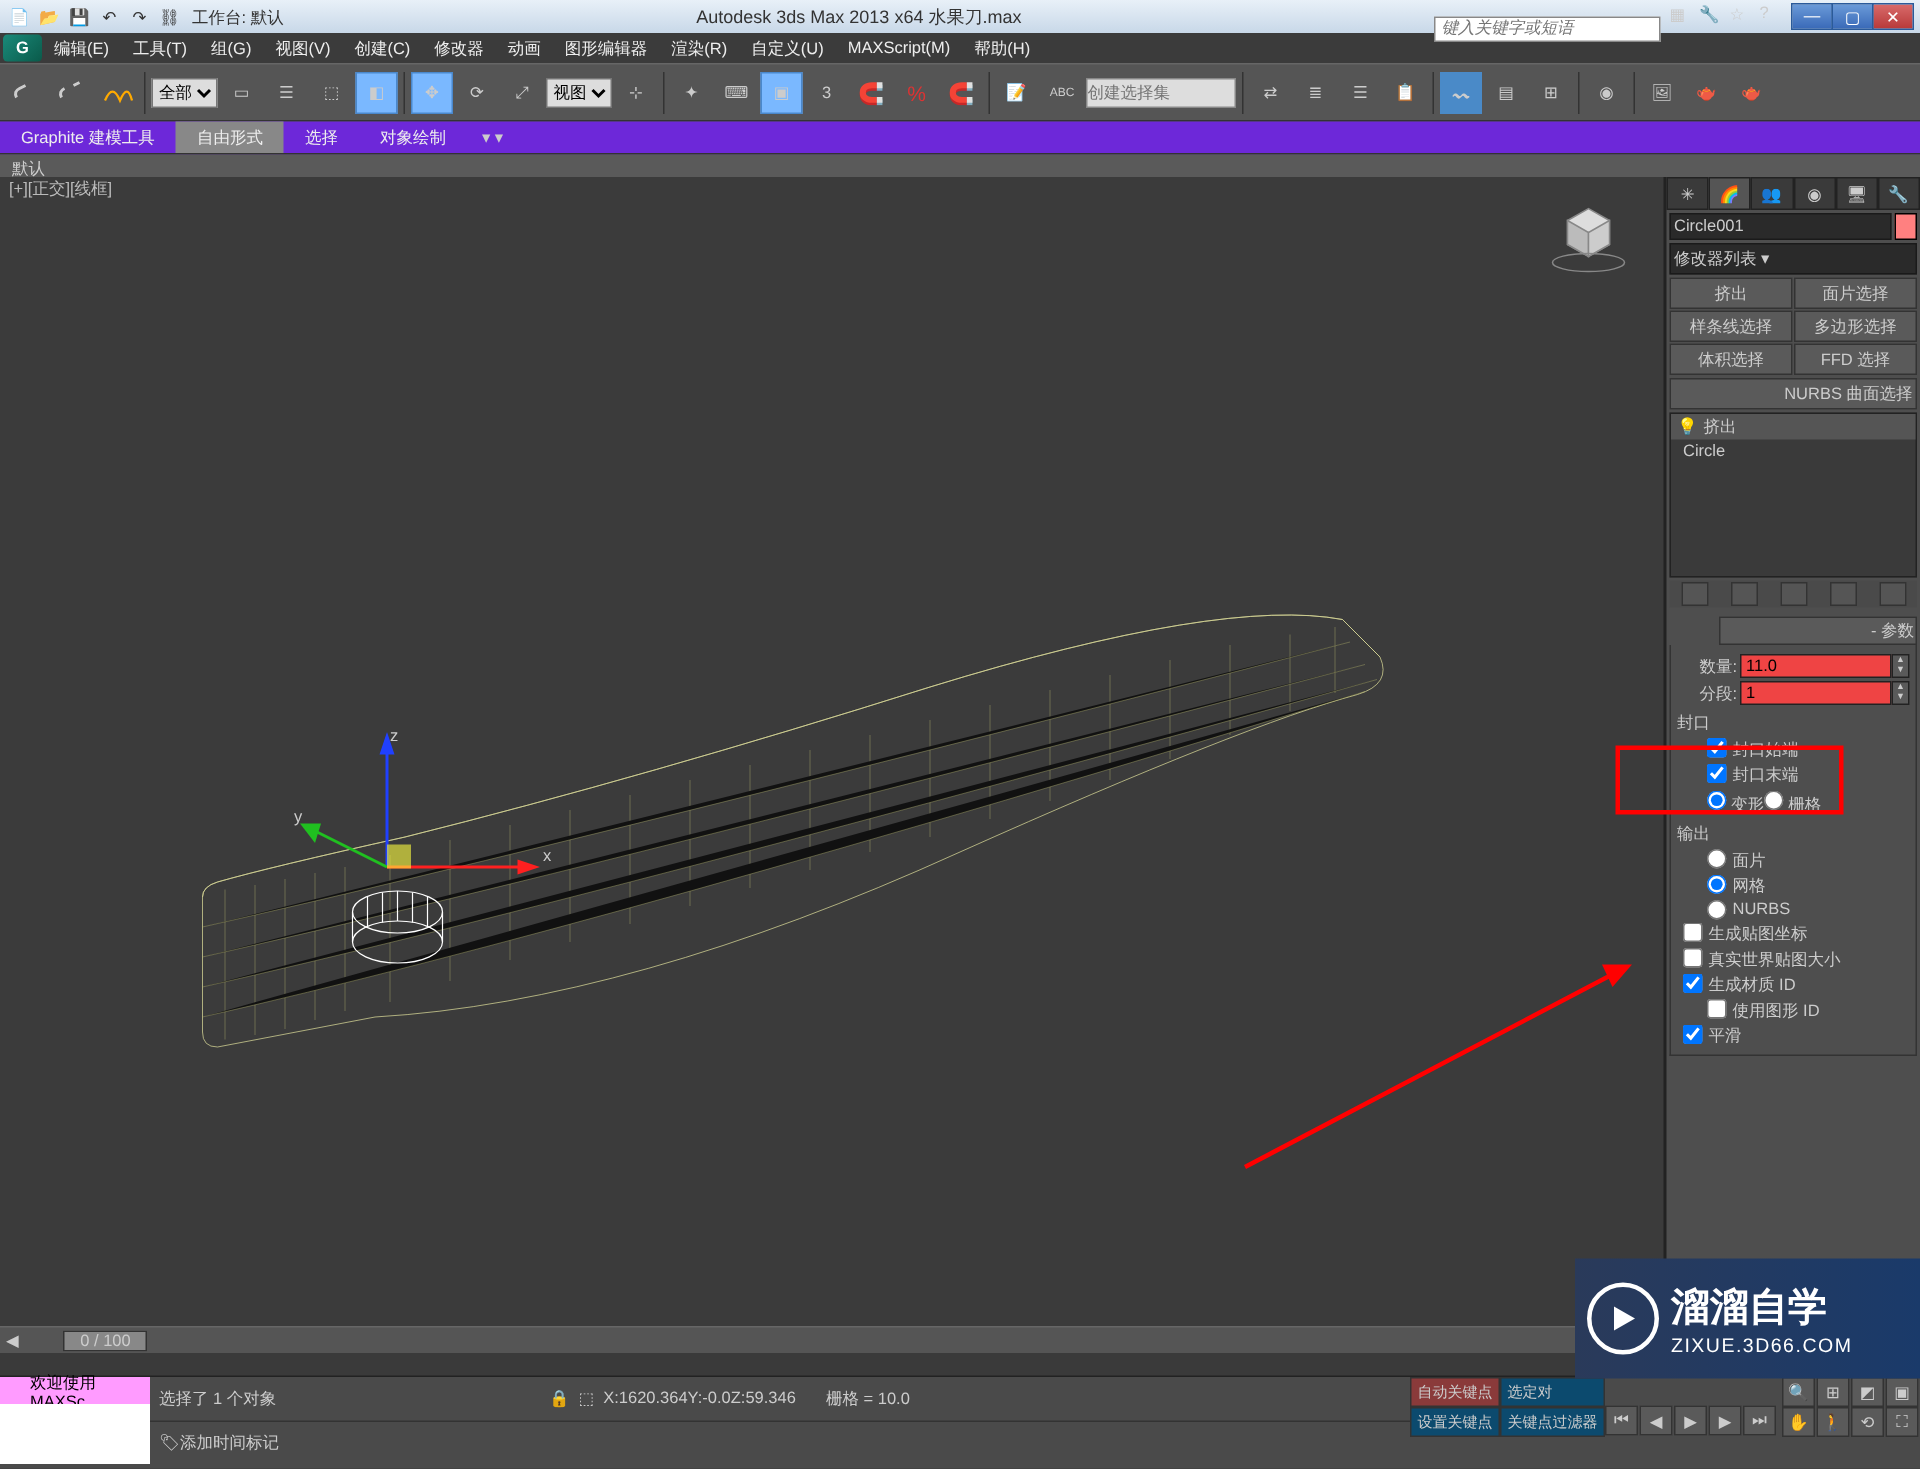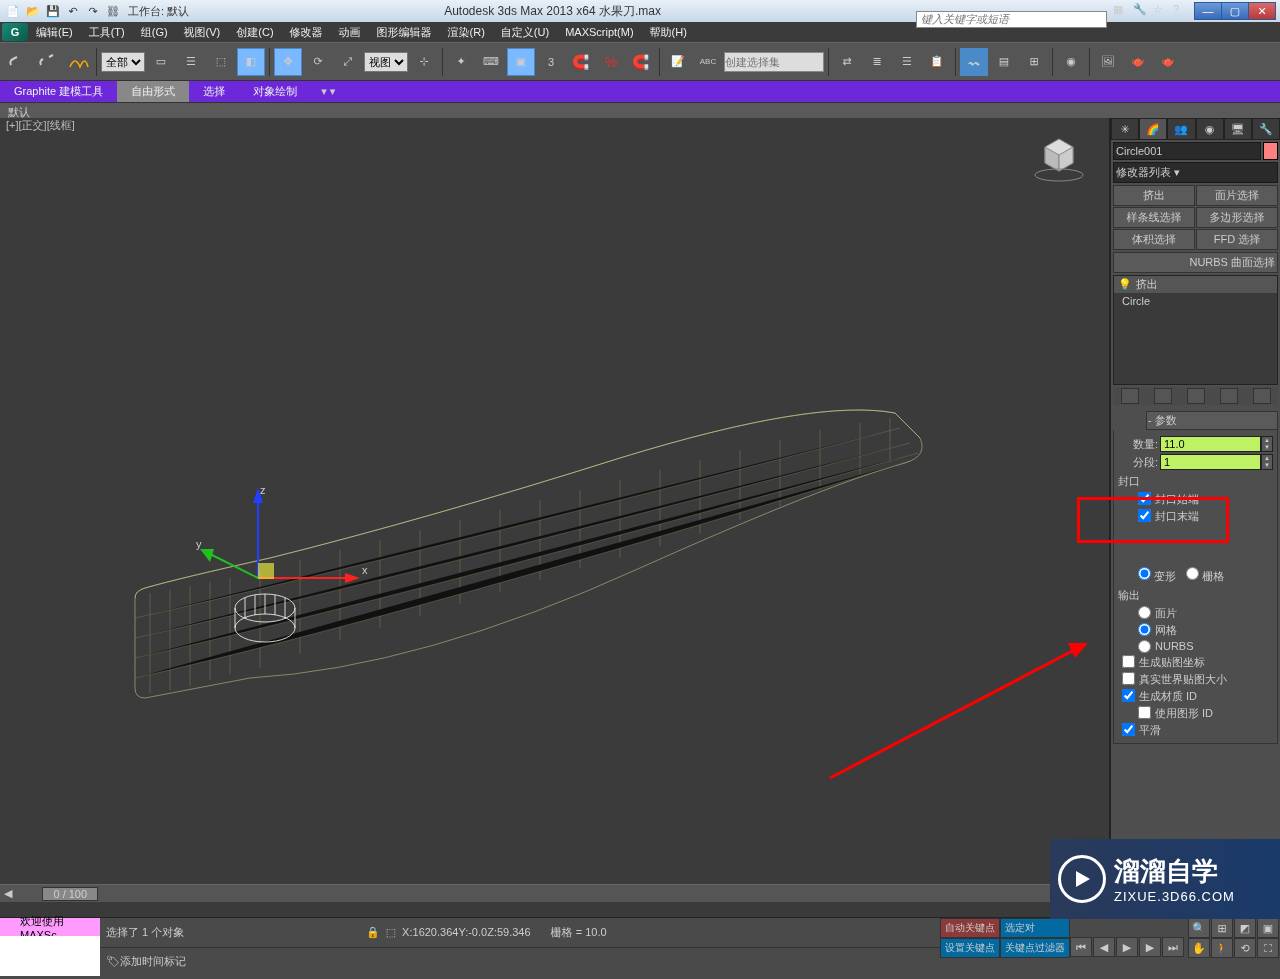--- a/index.html
+++ b/index.html
@@ -4,21 +4,21 @@
 <style>
 * { margin: 0; padding: 0; box-sizing: border-box; font-family: "Microsoft YaHei", Arial, sans-serif; font-size: 11px; }
 body { background: #4a4a4a; color: #ccc; width: 1280px; height: 979px; overflow: hidden; position: relative; }
 
 
 .titlebar { height: 22px; background: linear-gradient(#e8f0f8,#c8d8e8); display: flex; align-items: center; padding: 0 4px; }
 .titlebar .qat { display: flex; gap: 2px; align-items: center; }
 .titlebar .qat-btn { width: 18px; height: 16px; display: flex; align-items: center; justify-content: center; color: #333; }
 .titlebar .ws { margin-left: 6px; color: #333; }
 .titlebar .title { flex: 1; text-align: center; color: #333; font-size: 12px; }
-.titlebar .search { width: 191px; height: 17px; background: #fff; border: 1px solid #888; color: #999; font-style: italic; padding: 0 4px; margin-top: 16px; }
+.titlebar .search { width: 151px; height: 17px; background: #fff; border: 1px solid #888; color: #999; font-style: italic; padding: 0 4px; margin-top: 16px; }
 .titlebar .right-icons { display:flex; gap:4px; margin:0 6px;}
 .titlebar .right-icons .ic { width:16px;height:16px;}
 .titlebar .winbtns { display: flex; }
 .titlebar .winbtn { width: 28px; height: 18px; background: linear-gradient(#6a9ad8,#3a6ab8); border:1px solid #2a5a9a; display:flex;align-items:center;justify-content:center;color:#fff;margin-left:-1px;}
 .titlebar .winbtn.close { background: linear-gradient(#d86a6a,#b83a3a); }
 
 
 .menubar { height: 20px; background: #3b3b3b; display: flex; align-items: center; padding: 0 2px; }
 .menubar .app-icon { width: 26px; height: 18px; background: linear-gradient(135deg,#1a8a7a,#0a5a4a); border-radius: 3px; display:flex;align-items:center;justify-content:center;color:#fff;font-weight:bold;}
 .menubar .menu-item { padding: 2px 8px; color: #eee; cursor: default; }
@@ -55,44 +55,44 @@
 .cp-dd { width:100%; background:#2a2a2a; border:1px solid #1a1a1a; color:#ccc; padding:2px; margin-bottom:2px;}
 .mod-btns { display:grid; grid-template-columns:1fr 1fr; gap:1px; margin:2px 0;}
 .mod-btn { background:#5a5a5a; border:1px solid #333; padding:2px; text-align:center; cursor:default;}
 .mod-row-full { background:#5a5a5a; border:1px solid #333; padding:2px; text-align:right; margin-bottom:2px;}
 .mod-stack { height:110px; background:#3a3a3a; border:1px solid #222; margin:2px 0;}
 .mod-stack .hdr { background:#555; padding:1px 4px; display:flex; gap:4px; align-items:center;}
 .mod-stack .item { padding:2px 8px; color:#ccc;}
 .stack-tb { height:18px; background:#4a4a4a; display:flex; gap:2px; padding:1px; justify-content:space-around; align-items:center;}
 .stack-tb .sb { width:18px;height:16px; border:1px solid #333; background:#555;}
 
-.rollout-hdr { background:#5a5a5a; border:1px solid #333; text-align:left; padding:1px; margin-top:6px; cursor:default;margin-left:33px;}
+.rollout-hdr { background:#5a5a5a; border:1px solid #333; text-align:right; padding:1px; margin-top:6px; cursor:default;margin-left:33px;}
 .rollout-body { border:1px solid #333; border-top:none; padding:4px;}
 .param-row { display:flex; align-items:center; margin:2px 0; gap:2px;}
 .param-row label { width:40px; text-align:right; color:#ccc;}
 .spinner { flex:1; display:flex;}
-.spinner input { flex:1; background:#bef264; color:#000; border:1px solid #222; padding:1px 3px; width:50px;}
+.spinner input { flex:1; background:#ef4444; color:#000; border:1px solid #222; padding:1px 3px; width:50px;}
 .spinner .spin { width:12px; background:#5a5a5a; border:1px solid #222; display:flex;flex-direction:column;}
 .spinner .spin div { flex:1; font-size:6px; text-align:center; line-height:6px;}
 .chk-row { display:flex; align-items:flex-start; gap:4px; padding:1px 0 1px 20px;}
-.rad-row { display:flex; gap:10px; padding:2px 0 2px 20px;margin-top:40px;}
+.rad-row { display:flex; padding:2px 0 2px 20px;}
 .grp-label { color:#ccc; padding:2px 0;}
 
 .highlight-box { position:absolute; border:3px solid #f00; pointer-events:none;}
 .arrow-svg { position:absolute; pointer-events:none;}
 
 
 .bottom-area { position:absolute; bottom:0; left:0; right:0; height:95px; background:#4a4a4a;}
 .timeslider { height:18px; background:#555; border-top:1px solid #666; display:flex; align-items:center; padding:0 4px;}
 .timeslider .slider-handle { background:#888; border:1px solid #333; padding:0 10px; margin-left:30px;}
 .trackbar { height:16px; background:#3a3a3a; border-bottom:1px solid #222;}
 .sb-mid { flex:1; display:flex; flex-direction:column;}
 .sb-prompt { flex:1; background:#4a4a4a; color:#ccc; padding:2px 6px; display:flex;align-items:center;}
 .sb-right { width:340px; display:flex;}
-.abtn { background:#0369a1; border:1px solid #333; padding:2px 4px; font-size:10px;}
+.abtn { background:#0c4a6e; border:1px solid #333; padding:2px 4px; font-size:10px;}
 .playback { display:flex; gap:1px; align-items:center;}
 .pbtn { width:22px; height:20px; background:#5a5a5a; border:1px solid #333; display:flex;align-items:center;justify-content:center;}
 .script-line { height:18px; background:#ff9bff; color:#000; padding:1px 20px; display:flex; align-items:center;}
 
 
 .watermark { position:absolute; right:0; bottom:60px; width:230px; height:80px; background:linear-gradient(90deg,#2a3a5a,#1a3a6a); display:flex; align-items:center; gap:8px; padding:8px; color:#fff;}
 .watermark .play { width:48px;height:48px; border:3px solid #fff; border-radius:50%; display:flex;align-items:center;justify-content:center;}
 .watermark .txt1 { font-size:26px; font-weight:bold;}
 .watermark .txt2 { font-size:13px; letter-spacing:1px;}
 svg { display:block;}

